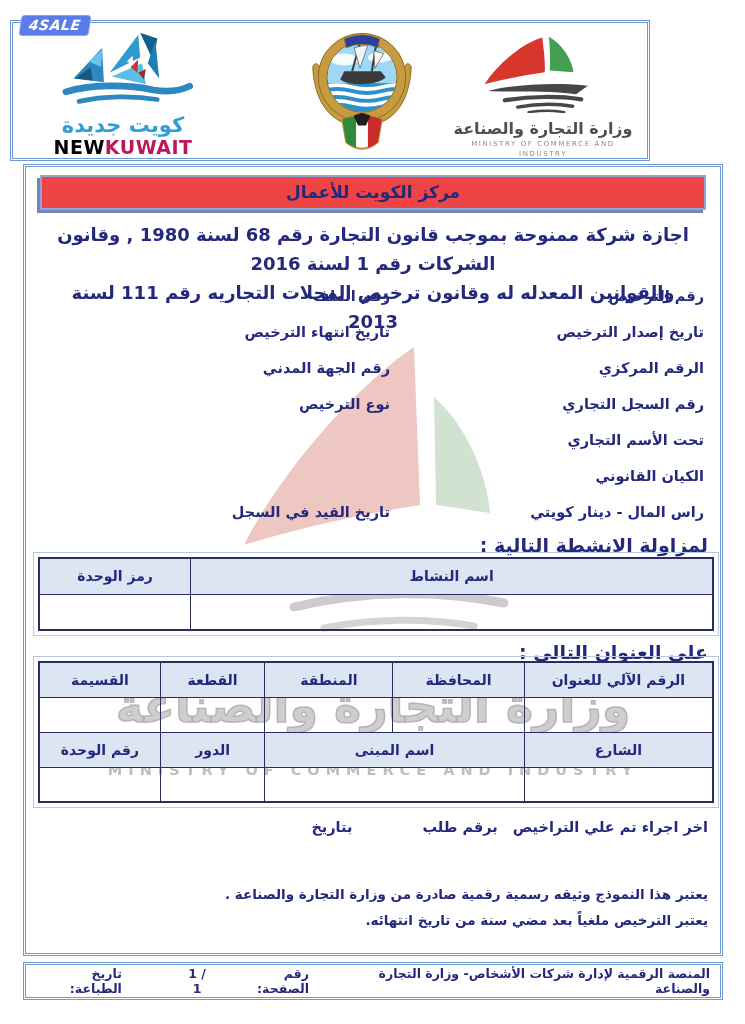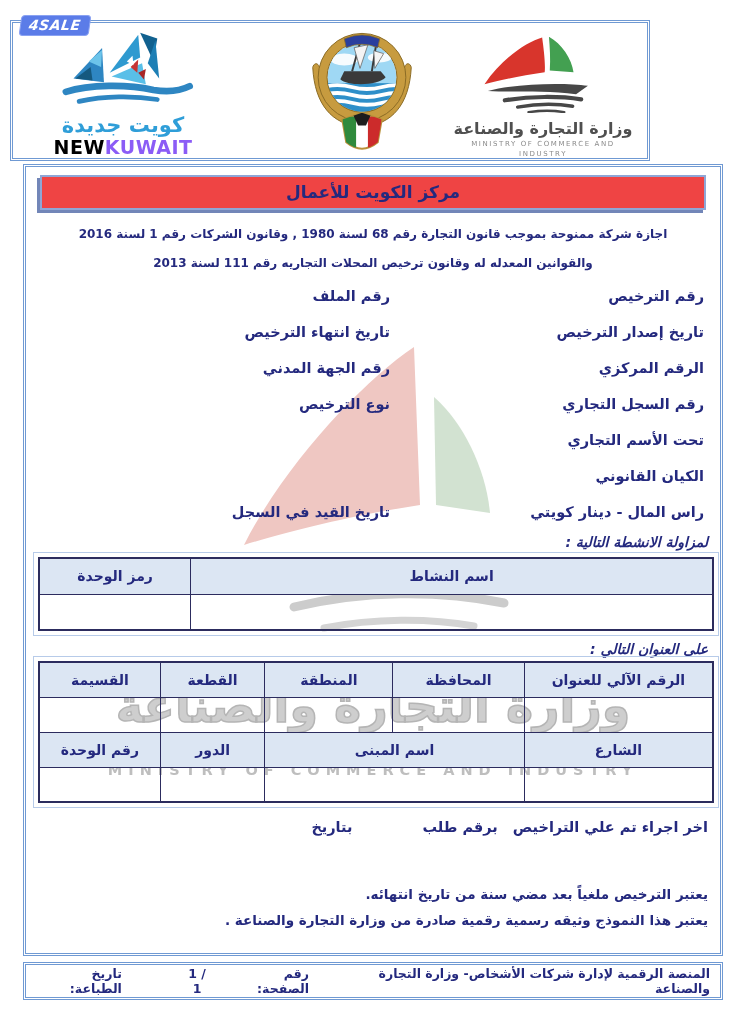--- a/index.html
+++ b/index.html
@@ -17,21 +17,21 @@
   
   .frame { position:absolute; border:3px double #6f99d3; background:transparent; }
   #header-box { left:10px; top:20px;  width:640px; height:141px; background:#fff; }
   #main-box   { left:23px; top:164px; width:700px; height:792px; }
   #footer-box { left:23px; top:962px; width:700px; height:38px; display:flex; direction:rtl; align-items:center; padding:0 10px; color:#24297e; font-size:12.5px; font-weight:bold;}
 
   
   .newkuwait{ position:absolute; left:24px; top:6px; width:172px; text-align:center; }
   .nk-arabic{ font-size:21px; font-weight:bold; color:#2f9ed8; direction:rtl; line-height:24px; }
   .nk-english{ font-size:19px; font-weight:bold; letter-spacing:.5px; line-height:21px;}
-  .nk-english .nk1{ color:#000000; } .nk-english .nk2{ color:#8b5cf6; }
+  .nk-english .nk1{ color:#000000; } .nk-english .nk2{ color:#be185d; }
 
   .emblem{ position:absolute; left:289px; top:5px; width:120px; height:132px; }
 
   .ministrylogo{ position:absolute; right:14px; top:12px; width:180px; text-align:center; }
   .min-arabic{ font-size:16px; font-weight:bold; color:#4f4f4f; direction:rtl; line-height:20px; margin-top:2px;}
   .min-english{ font-size:7px; color:#8a8a8a; letter-spacing:1.6px; line-height:10px; }
 
   
   .watermark{ position:absolute; inset:0; z-index:0; pointer-events:none; }
   .wm-sails{ position:absolute; left:198px; top:168px; }
@@ -47,28 +47,28 @@
 
   
   .content{ position:absolute; inset:0; z-index:1; color:#24297e; }
 
   .title-box{
     position:absolute; top:8px; left:14px; right:14px; height:35px;
     background:#ef4444; border:2px solid #8fa6d6; box-shadow:-3px 3px 0 #7286b8;
     text-align:center; line-height:31px; font-size:17px; font-weight:bold; direction:rtl;
   }
   .intro{ position:absolute; top:53px; left:20px; right:20px; text-align:center; direction:rtl;
-          font-size:12px; font-weight:bold; line-height:29px; }
+          font-size:18px; font-weight:bold; line-height:29px; }
 
   .fields{ position:absolute; top:112px; left:12px; right:12px; direction:rtl; }
   .frow{ position:relative; height:36px; }
   .frow .r-label{ position:absolute; right:4px; top:9px; font-size:14.5px; font-weight:bold; }
   .frow .l-label{ position:absolute; right:318px; top:9px; font-size:14.5px; font-weight:bold; }
 
-  .sec-heading{ position:absolute; right:12px; direction:rtl; font-size:14px; font-weight:bold;font-style:italic; }
+  .sec-heading{ position:absolute; right:12px; direction:rtl; font-size:19px; font-weight:bold; }
   #activities-heading{ top:367px; }
   #address-heading{ top:474px; }
 
   table{ border-collapse:collapse; table-layout:fixed; width:676px; direction:rtl;
          outline:1px solid #b7cbe9; outline-offset:4px; }
   #activities-table{ position:absolute; top:390px; left:12px; }
   #address-table{ position:absolute; top:494px; left:12px; }
   th,td{ border:1.5px solid #2c2c5e; font-size:14px; font-weight:bold; color:#24297e;
          text-align:center; vertical-align:middle; }
   th{ background:#dce6f3; height:36px; }
@@ -283,22 +283,22 @@
       </tbody>
         </table>
 
       <div class="last-action">
         <span class="la-main">اخر اجراء تم علي التراخيص</span>
         <span class="la-req">برقم طلب</span>
         <span class="la-date">بتاريخ</span>
       </div>
 
       <div class="notes">
+        <div>يعتبر هذا النموذج وثيقه رسمية رقمية صادرة من وزارة التجارة والصناعة .</div>
         <div>يعتبر الترخيص ملغياً بعد مضي سنة من تاريخ انتهائه.</div>
-        <div>يعتبر هذا النموذج وثيقه رسمية رقمية صادرة من وزارة التجارة والصناعة .</div>
       </div>
 
     </div>
   </div>
 
   <div id="footer-box" class="frame">
     <span class="fplatform">المنصة الرقمية لإدارة شركات الأشخاص- وزارة التجارة والصناعة</span>
     <span class="fpagelab">رقم الصفحة:</span>
     <span class="fpageval">1 / 1</span>
     <span class="fprintdate">تاريخ الطباعة:</span>

